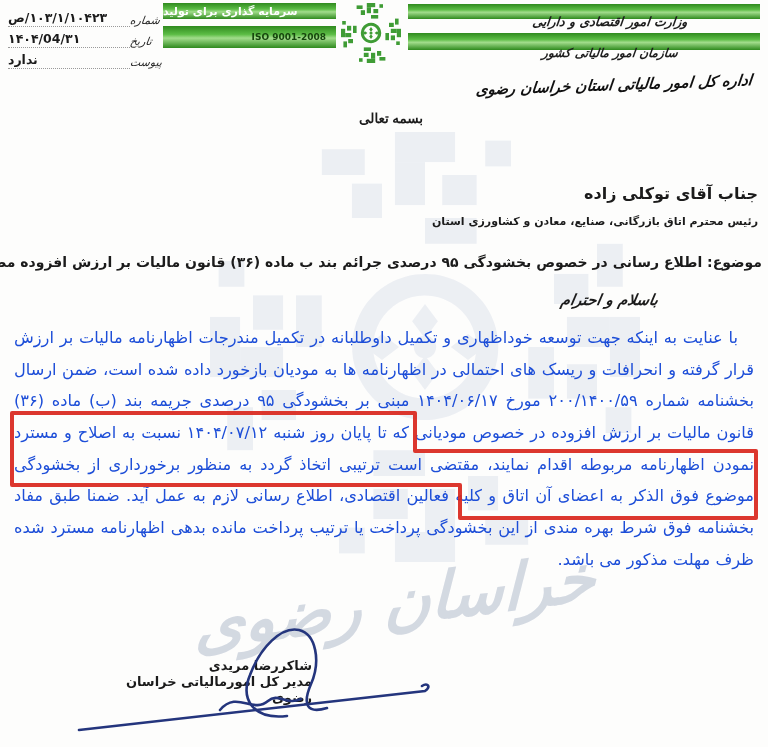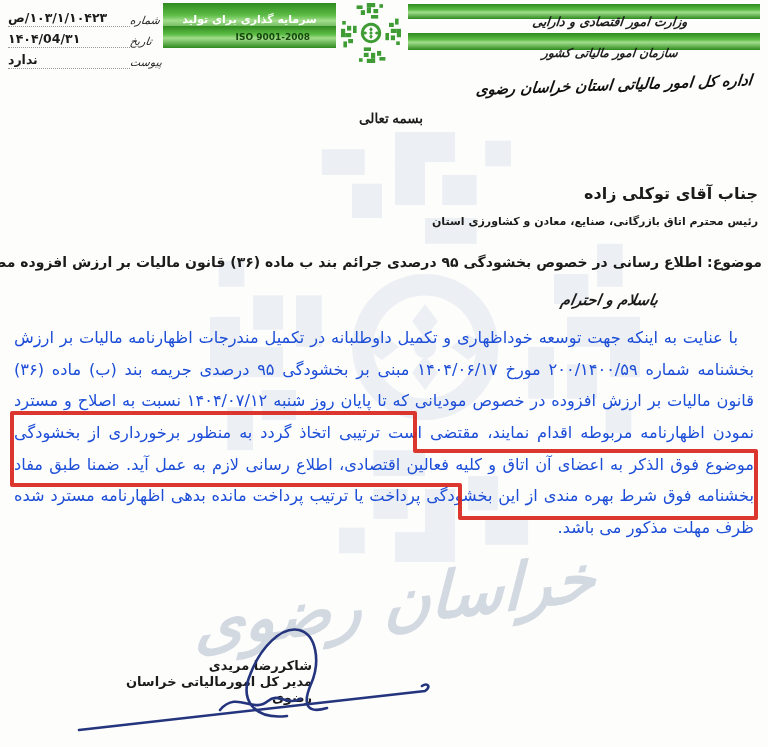--- a/index.html
+++ b/index.html
@@ -7,24 +7,24 @@
     position:relative;width:768px;height:747px;background:#fdfdfc;
     overflow:hidden;font-family:"DejaVu Sans",sans-serif;color:#1b1b1b;
     direction:rtl;
   }
   
   .refblock{position:absolute;right:628px;left:560px;top:6px;width:156px;right:auto;left:8px;font-size:12px;}
   .refrow{display:flex;flex-direction:row;align-items:flex-end;height:21px;direction:rtl;}
   .reflabel{order:1;font-style:italic;font-size:11px;color:#2a2a2a;min-width:34px;text-align:left;transform:skewX(-8deg);}
   .refvalue{order:2;flex:1;font-weight:bold;font-size:12.5px;text-align:left;border-bottom:1px dotted #9a9a9a;padding-bottom:1px;white-space:nowrap;}
   .banner{position:absolute;background:linear-gradient(180deg,#2f8a1e 0%,#5cbc45 38%,#a2dd8c 55%,#2f8a1e 100%);}
-  .banner-invest{left:163px;top:3px;width:173px;height:32px;display:flex;align-items:center;justify-content:center;}
+  .banner-invest{left:163px;top:3px;width:173px;height:16px;display:flex;align-items:center;justify-content:flex-end;}
   .banner-invest span{color:#fff;font-weight:bold;font-size:11px;line-height:1;}
   .banner-iso{left:163px;top:26px;width:173px;height:22px;display:flex;align-items:center;justify-content:flex-start;}
-  .banner-iso span{color:#17470e;font-weight:bold;font-size:9px;padding-right:26px;direction:ltr;}
+  .banner-iso span{color:#17470e;font-weight:bold;font-size:9px;padding-right:10px;direction:ltr;}
   .banner-r1{left:408px;top:4px;width:352px;height:15px;}
   .banner-r2{left:408px;top:33px;width:352px;height:17px;}
   .ministry{position:absolute;left:470px;top:14px;width:280px;text-align:center;font-style:italic;font-size:12.5px;font-weight:bold;color:#1d1d1d;transform:skewX(-6deg);}
   .organization{position:absolute;left:470px;top:46px;width:280px;text-align:center;font-style:italic;font-size:12px;font-weight:bold;color:#1d1d1d;transform:skewX(-6deg);}
   .office{position:absolute;left:468px;top:76px;width:292px;text-align:center;font-style:italic;font-size:15px;font-weight:bold;color:#111;transform:rotate(-2deg) skewX(-8deg);}
   
   .bismillah{position:absolute;left:336px;top:110px;width:110px;text-align:center;font-weight:bold;font-size:13.5px;font-family:Liberation Serif, serif;}
   .recipient{position:absolute;right:10px;top:183px;text-align:right;z-index:2;}
   .recipient .name{font-weight:bold;font-size:16px;line-height:22px;}
   .recipient .title{font-weight:bold;font-size:11px;line-height:34px;}
@@ -111,20 +111,21 @@
     <div class="name">جناب آقای توکلی زاده</div>
     <div class="title">رئیس محترم اتاق بازرگانی، صنایع، معادن و کشاورزی استان</div>
   </div>
 
   <div class="subject">موضوع: اطلاع رسانی در خصوص بخشودگی ۹۵ درصدی جرائم بند ب ماده (۳۶) قانون مالیات بر ارزش افزوده مصوب ۱۴۰۰</div>
 
   <div class="salutation">باسلام و احترام</div>
 
   <div class="body">
     <div class="bline first">با عنایت به اینکه جهت توسعه خوداظهاری و تکمیل داوطلبانه در تکمیل مندرجات اظهارنامه مالیات بر ارزش</div>
+    <div class="bline">قرار گرفته و انحرافات و ریسک های احتمالی در اظهارنامه ها به مودیان بازخورد داده شده است، ضمن ارسال</div>
     <div class="bline">بخشنامه شماره ۲۰۰/۱۴۰۰/۵۹ مورخ ۱۴۰۴/۰۶/۱۷ مبنی بر بخشودگی ۹۵ درصدی جریمه بند (ب) ماده (۳۶)</div>
     <div class="bline">قانون مالیات بر ارزش افزوده در خصوص مودیانی که تا پایان روز شنبه ۱۴۰۴/۰۷/۱۲ نسبت به اصلاح و مسترد</div>
     <div class="bline">نمودن اظهارنامه مربوطه اقدام نمایند، مقتضی است ترتیبی اتخاذ گردد به منظور برخورداری از بخشودگی</div>
     <div class="bline">موضوع فوق الذکر به اعضای آن اتاق و کلیه فعالین اقتصادی، اطلاع رسانی لازم به عمل آید. ضمنا طبق مفاد</div>
     <div class="bline">بخشنامه فوق شرط بهره مندی از این بخشودگی پرداخت یا ترتیب پرداخت مانده بدهی اظهارنامه مسترد شده</div>
     <div class="bline last">ظرف مهلت مذکور می باشد.</div>
   </div>
 
   <svg class="annotation-svg" viewBox="0 0 768 747">
     <path d="M415,413 L12,413 L12,485 L460,485 L460,518 L756,518 L756,451 L415,451 Z" fill="none" stroke-width="4" stroke-linejoin="round" opacity="0.92" stroke="#d9261c"></path>

